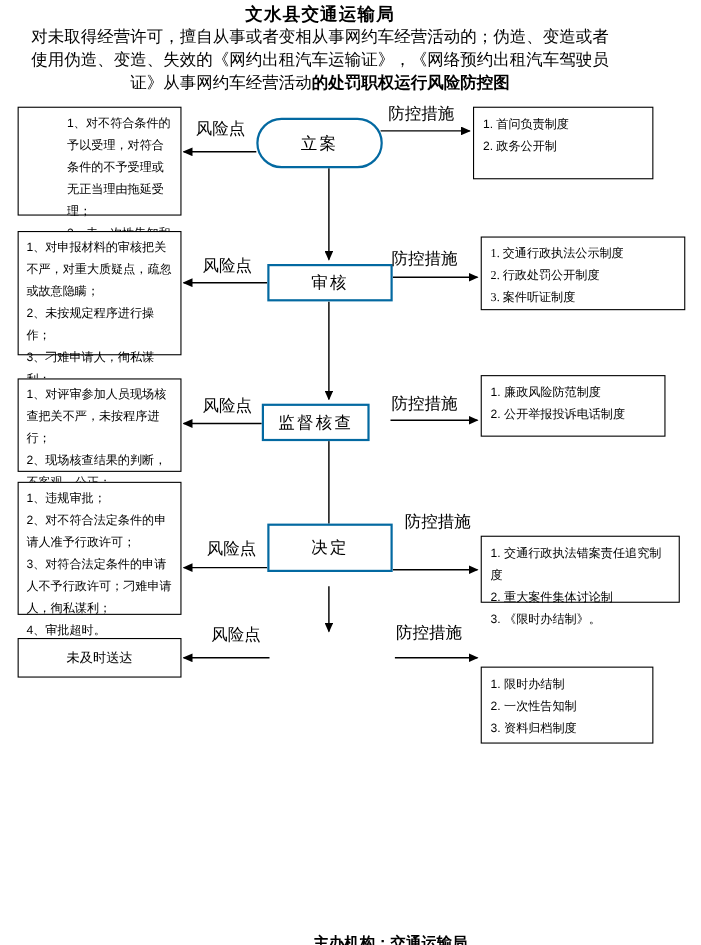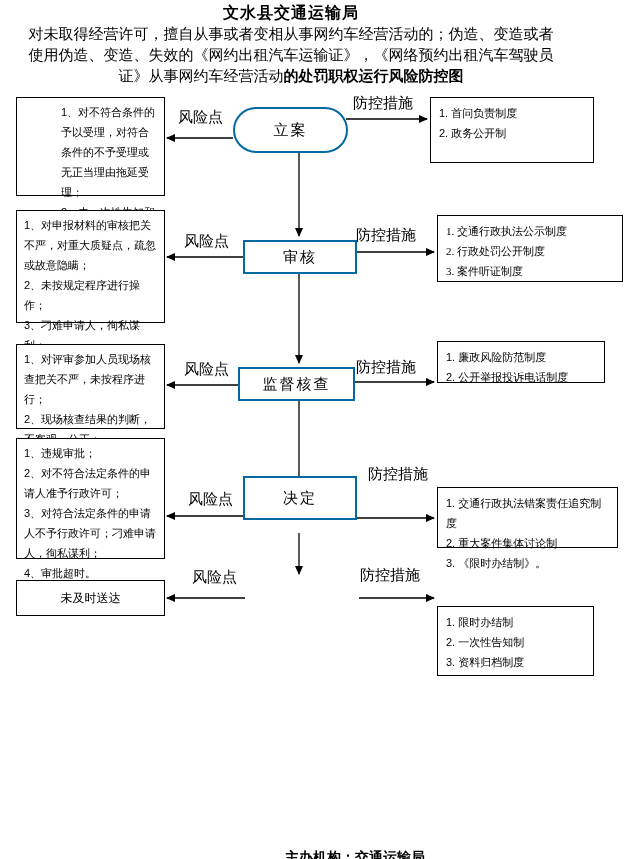--- a/index.html
+++ b/index.html
@@ -90,23 +90,23 @@
   <div class="abs node" style="left:243px;top:240px;width:114px;height:34px;">审核</div>
   <div class="abs lbl" style="left:356px;top:226px;">防控措施</div>
   <div class="abs txtbox rbox" style="left:437px;top:215px;width:186px;height:67px;font-family:Liberation Serif, serif;">1. 交通行政执法公示制度
 2. 行政处罚公开制度
 3. 案件听证制度</div>
 
   <div class="abs txtbox lbox" style="left:16px;top:344px;width:149px;height:85px;">1、对评审参加人员现场核查把关不严，未按程序进行；
 2、现场核查结果的判断，不客观、公正；
 3、擅自增、减核查项目。</div>
   <div class="abs lbl" style="left:184px;top:360px;">风险点</div>
-  <div class="abs node" style="left:238px;top:367px;width:117px;height:34px;">监督核查</div>
+  <div class="abs node" style="left:238px;top:367px;width:98px;height:34px;">监督核查</div>
   <div class="abs lbl" style="left:356px;top:358px;">防控措施</div>
-  <div class="abs txtbox rbox" style="left:437px;top:341px;width:168px;height:42px;">1. 廉政风险防范制度
+  <div class="abs txtbox rbox" style="left:437px;top:341px;width:168px;height:56px;">1. 廉政风险防范制度
 2. 公开举报投诉电话制度</div>
 
   <div class="abs txtbox lbox" style="left:16px;top:438px;width:149px;height:121px;">1、违规审批；
 2、对不符合法定条件的申请人准予行政许可；
 3、对符合法定条件的申请人不予行政许可；刁难申请人，徇私谋利；
 4、审批超时。</div>
   <div class="abs lbl" style="left:188px;top:490px;">风险点</div>
   <div class="abs node" style="left:243px;top:476px;width:114px;height:44px;">决定</div>
   <div class="abs lbl" style="left:368px;top:465px;">防控措施</div>
   <div class="abs txtbox rbox" style="left:437px;top:487px;width:181px;height:61px;">1. 交通行政执法错案责任追究制度

